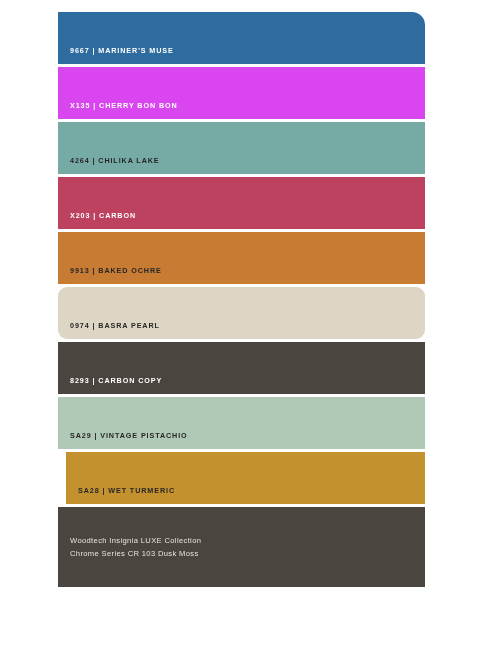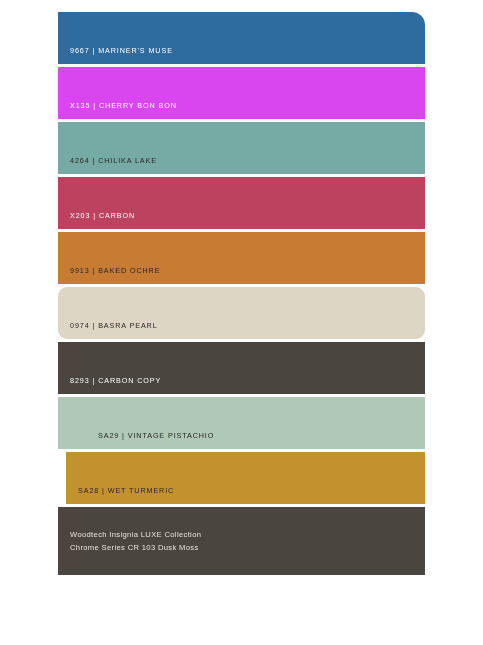--- a/index.html
+++ b/index.html
@@ -40,27 +40,27 @@
     border-top-right-radius: 13px;
   }
 
   .swatch-label {
     display: block;
     padding: 0 0 9px 12px;
     font-size: 7.2px;
     letter-spacing: 0.9px;
     line-height: 1.25;
     white-space: nowrap;
-    font-weight: 400;
+    font-weight: 700;
   }
 
   .footer-block {
     position: relative;
     flex: 0 0 auto;
-    height: 68px;
+    height: 80px;
     box-sizing: border-box;
     display: flex;
     align-items: center;
   }
 
   .footer-text {
     padding: 0 0 0 12px;
     font-size: 7.6px;
     line-height: 1.75;
     letter-spacing: 0.35px;
@@ -94,21 +94,21 @@
 
   <div class="swatch" style="background-color: rgb(221, 214, 197); border-radius: 9px;">
     <span class="swatch-label" style="color: rgb(38, 38, 38);">0974 | BASRA PEARL</span>
   </div>
 
   <div class="swatch" style="background-color: rgb(74, 69, 62);">
     <span class="swatch-label" style="color: rgb(255, 255, 255);">8293 | CARBON COPY</span>
   </div>
 
 
-  <div class="swatch" style="background-color: rgb(176, 201, 182); padding-left: 28px;">
+  <div class="swatch" style="background-color: rgb(176, 201, 182);">
     <span class="swatch-label" style="color: rgb(38, 38, 38);">SA29 | VINTAGE PISTACHIO</span>
   </div>
 
   <div class="swatch" style="background-color: rgb(196, 145, 47); margin-left: 8px;">
     <span class="swatch-label" style="color: rgb(38, 38, 38);">SA28 | WET TURMERIC</span>
   </div>
 
   <div class="footer-block" style="background-color: rgb(74, 69, 62);">
     <span class="footer-text" style="color: rgb(232, 228, 221);">Woodtech Insignia LUXE Collection
 Chrome Series CR 103 Dusk Moss</span>

